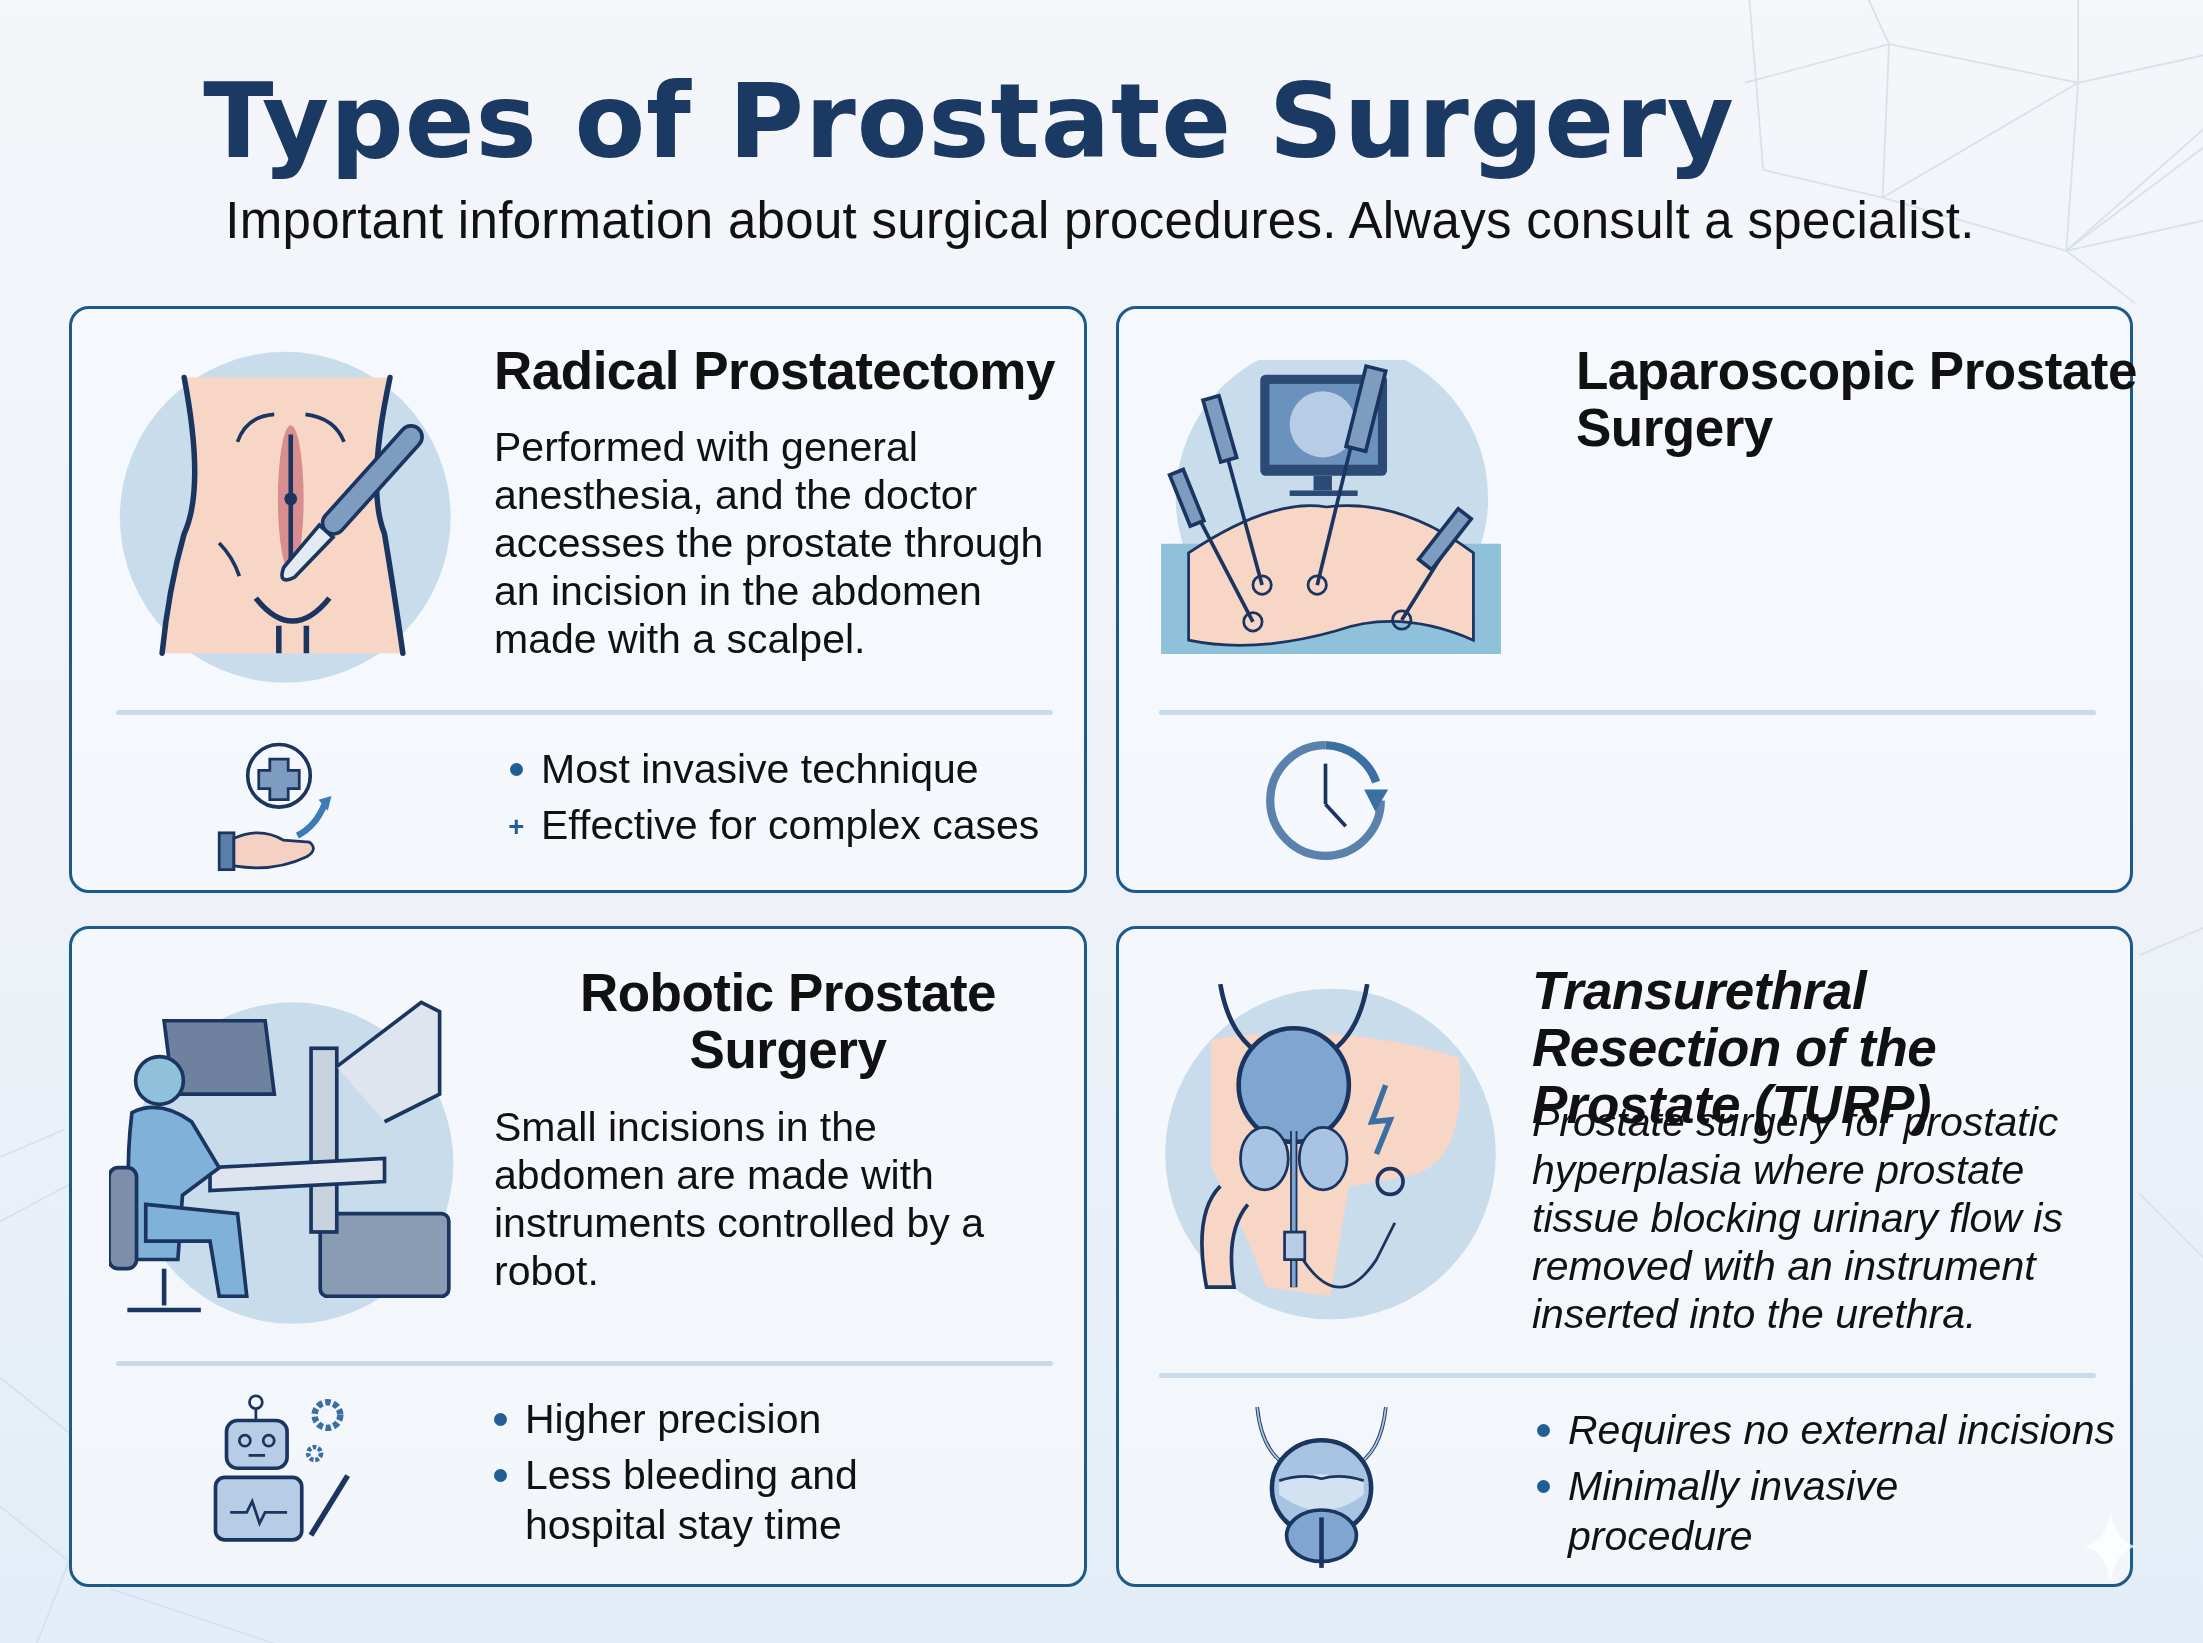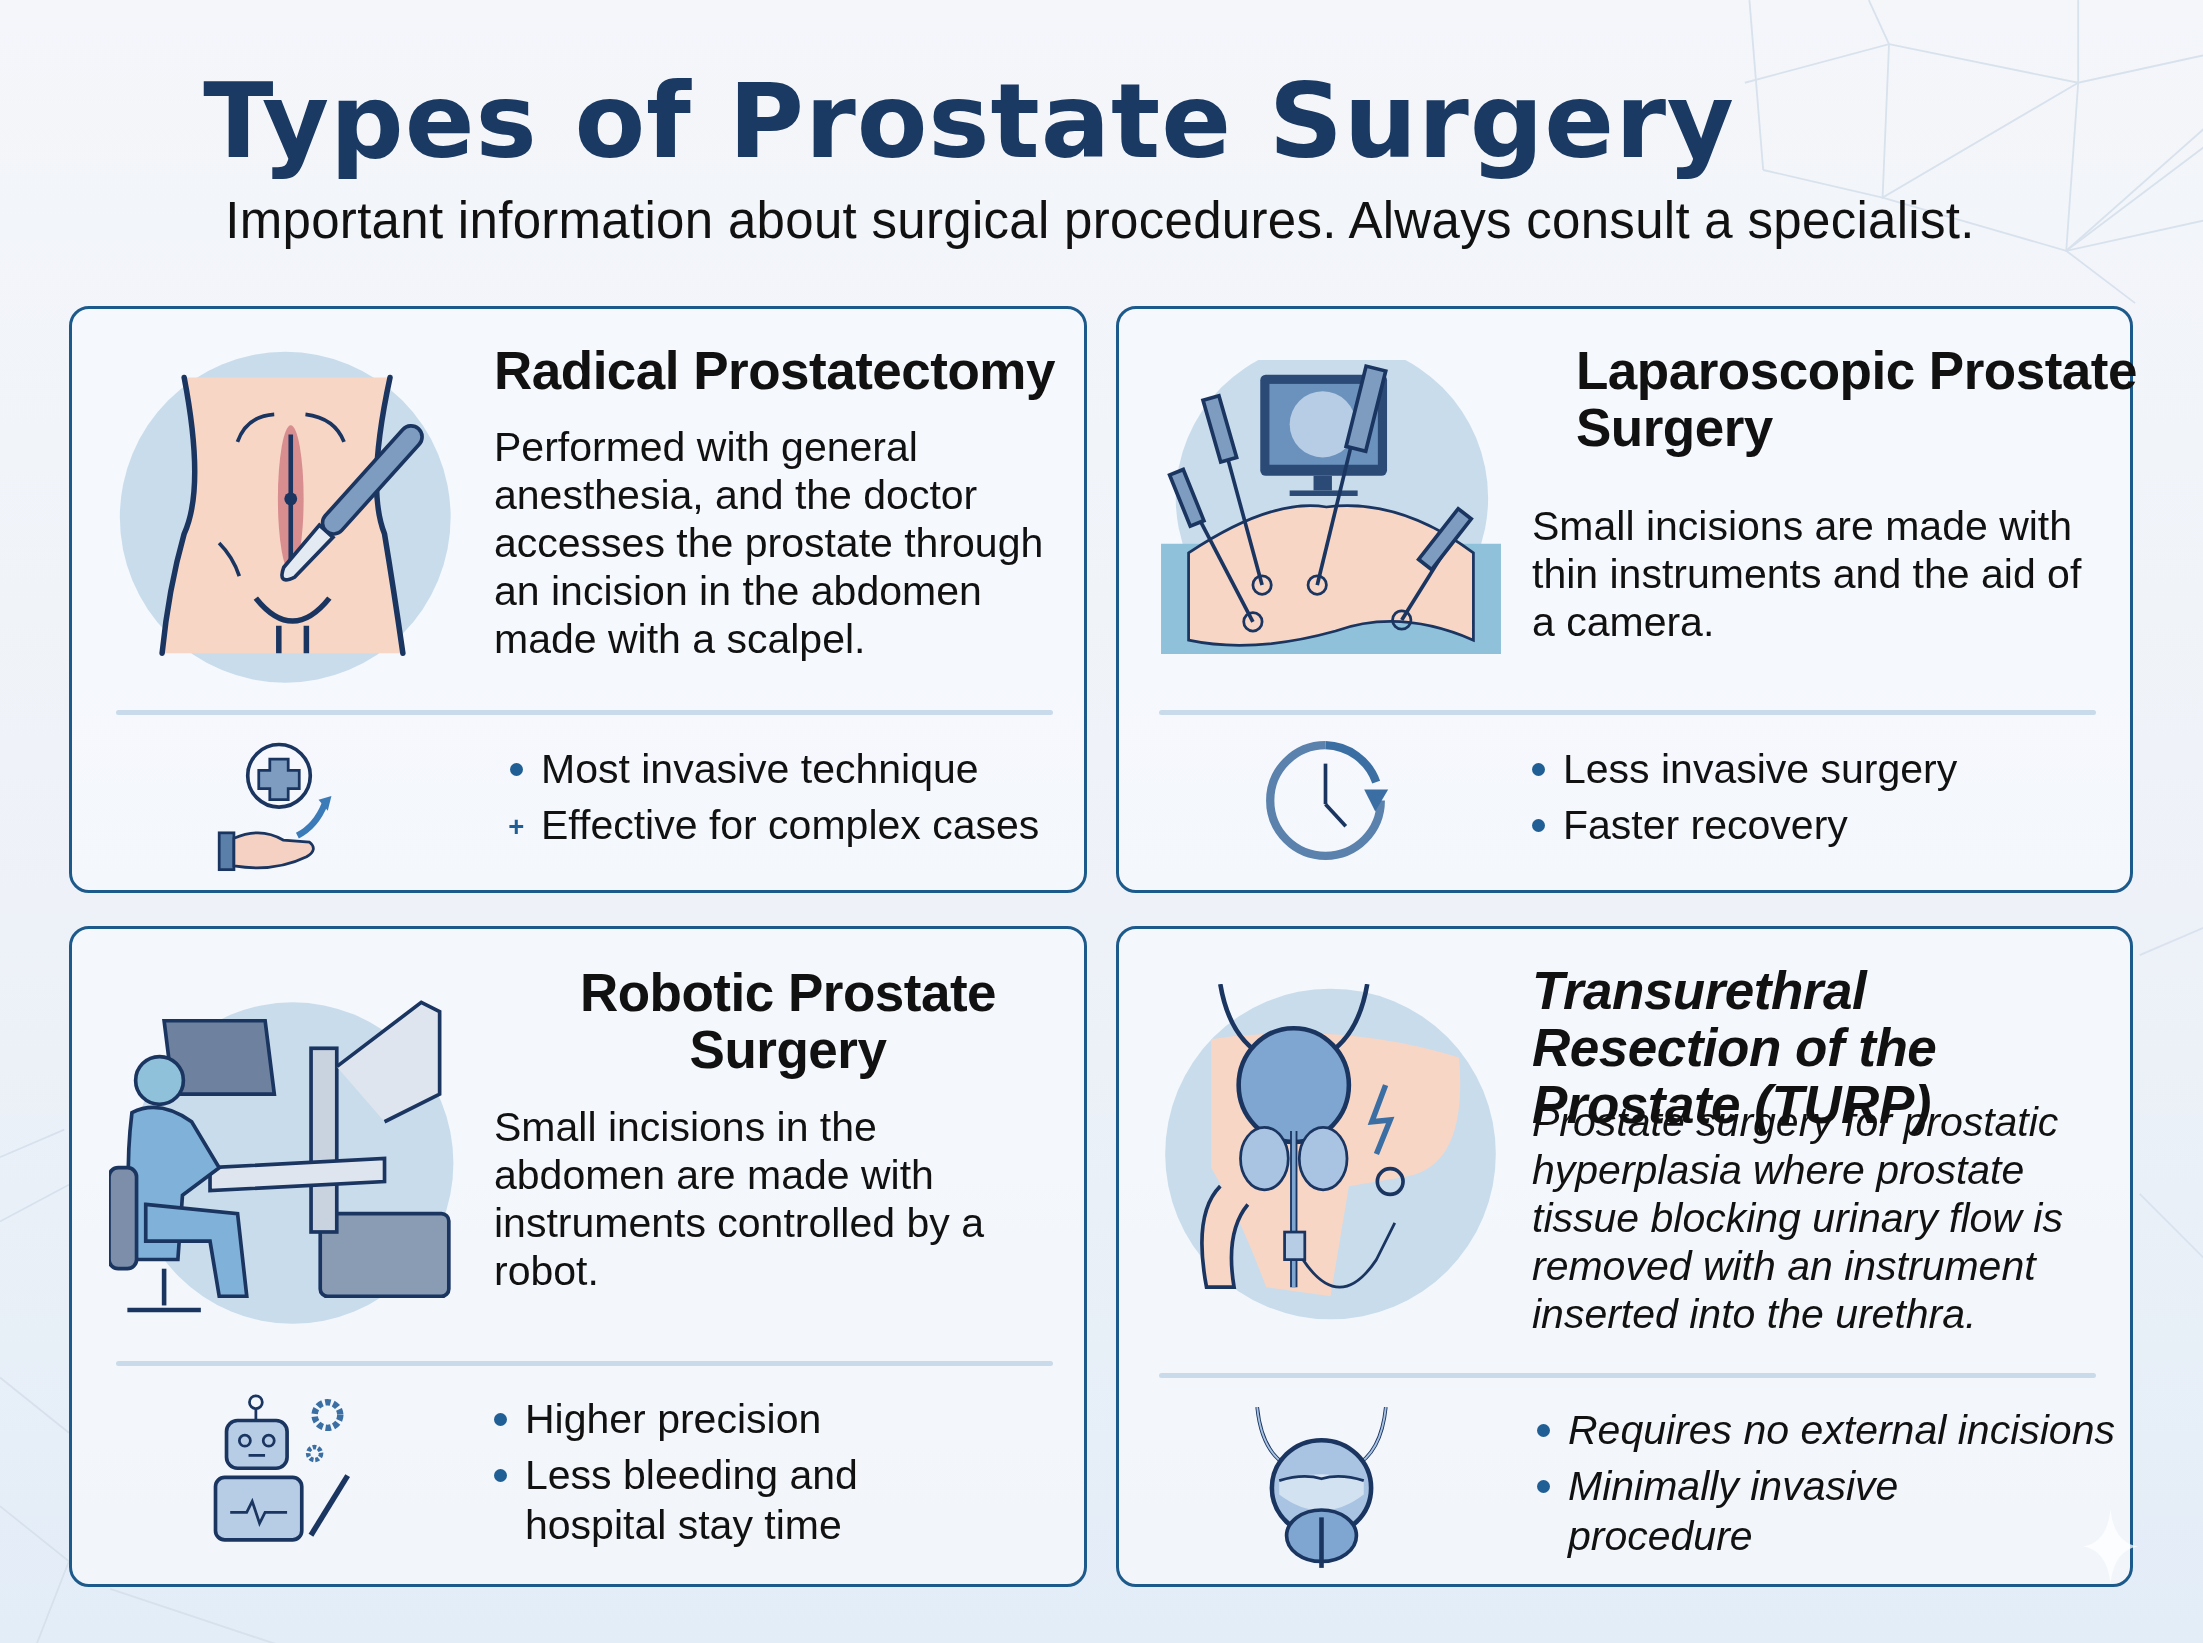--- a/index.html
+++ b/index.html
@@ -127,33 +127,28 @@
       <rect x="300" y="160" width="18" height="70" transform="rotate(38 309 195)"></rect>
     </g>
     <g fill="none" stroke="#1b3561" stroke-width="3">
       <circle cx="110" cy="245" r="10"></circle>
         <circle cx="170" cy="245" r="10"></circle>
       <circle cx="100" cy="285" r="10"></circle>
         <circle cx="262" cy="283" r="10"></circle>
     </g>
   </svg>
   <div class="card-title" style="left:413px;top:33px;width:588px;margin-left:44px;">Laparoscopic Prostate Surgery</div>
-  <div class="card-body" style="left:413px;top:193px;width:569px;">Small incisions are made with thin instruments and the aid of a camera.</div>
   <div class="divider" style="left:40px;top:401px;width:937px;"></div>
   <svg class="icon" style="left:142px;top:427px;" width="129" height="129" viewBox="0 0 140 140">
     <path d="M70 10 A60 60 0 1 0 130 70" stroke="#5a82ad" stroke-width="9" fill="none"></path>
     <path d="M70 10 A60 60 0 0 1 125 50" stroke="#3b6fa3" stroke-width="9" fill="none"></path>
     <path d="M112 58 L138 58 L124 82 Z" fill="#3b6fa3"></path>
     <line x1="70" y1="30" x2="70" y2="74" stroke="#1b3561" stroke-width="4"></line>
     <line x1="70" y1="74" x2="92" y2="98" stroke="#1b3561" stroke-width="4"></line>
   </svg>
-  <ul class="bullets" style="left:413px;top:435px;width:588px;">
-    <li><span class="dot"></span><span>Less invasive surgery</span></li>
-    <li><span class="dot"></span><span>Faster recovery</span></li>
-  </ul>
 </div>
 
 <div class="card" style="left:69px;top:926px;width:1018px;height:661px;">
   <svg class="illus" style="left:37px;top:55px;" width="349" height="349" viewBox="0 0 380 380">
     <circle cx="200" cy="195" r="175" fill="#c8dcec"></circle>
     <rect x="230" y="250" width="140" height="90" rx="8" fill="#8a9cb4" stroke="#1b3561" stroke-width="4"></rect>
     <path d="M60 40 L170 40 L180 120 L70 120 Z" fill="#6e82a0" stroke="#1b3561" stroke-width="4"></path>
     <rect x="220" y="70" width="28" height="200" fill="#c9d3e0" stroke="#1b3561" stroke-width="4"></rect>
     <path d="M248 90 L340 20 L360 30 L360 120 L300 150" stroke="#1b3561" stroke-width="4" fill="#dfe5ee"></path>
     <path d="M110 200 L300 190 L300 215 L110 225 Z" fill="#dfe5ee" stroke="#1b3561" stroke-width="4"></path>

